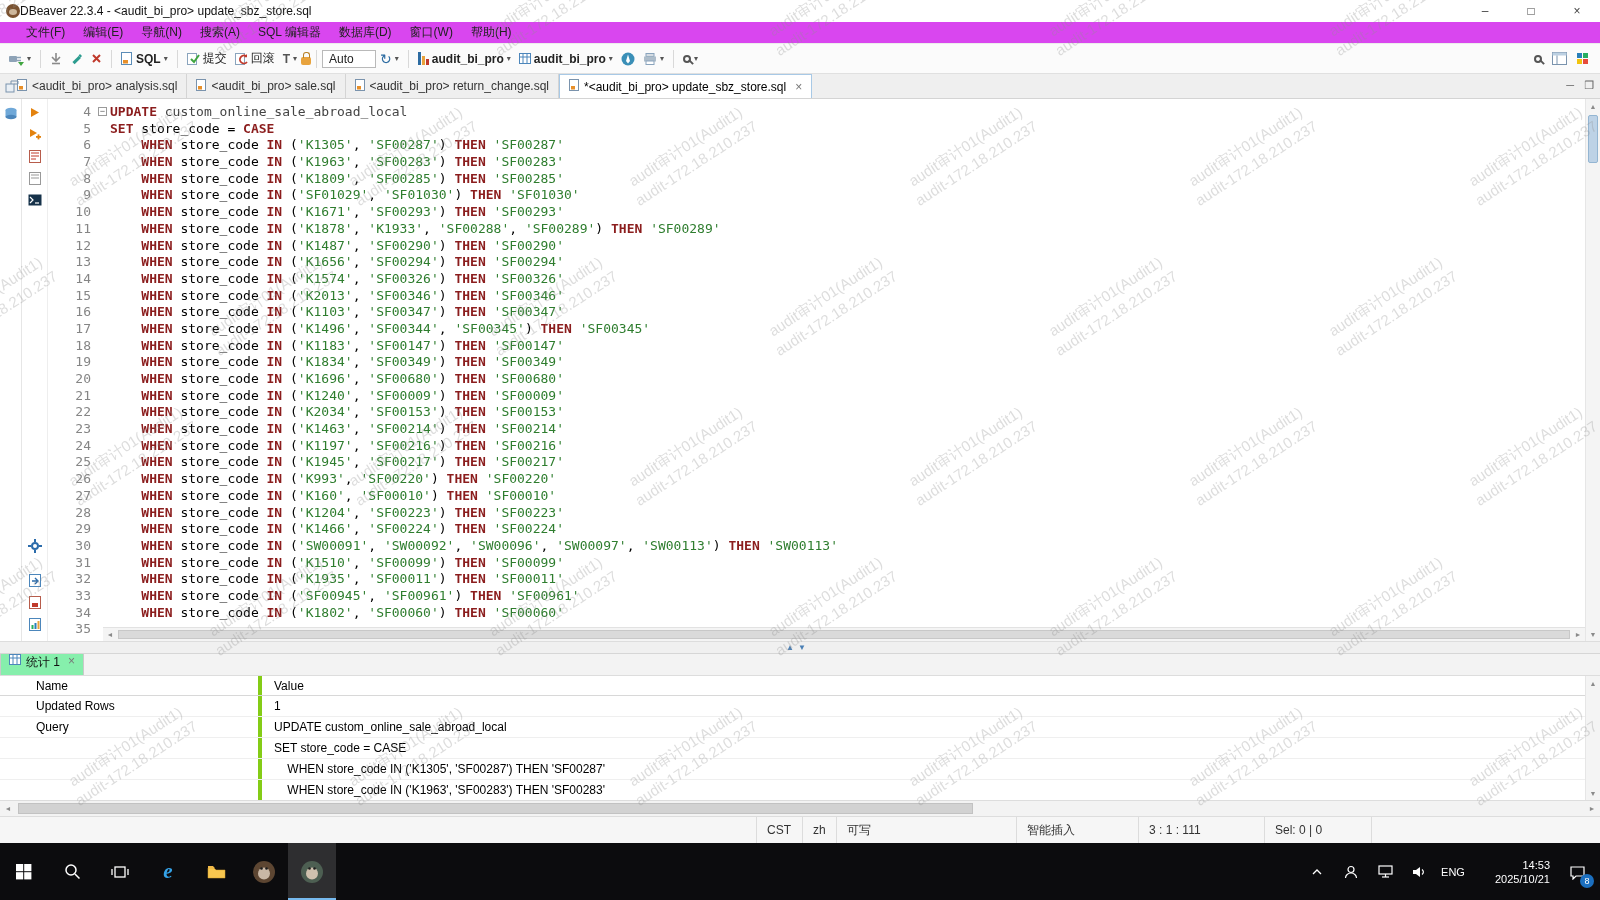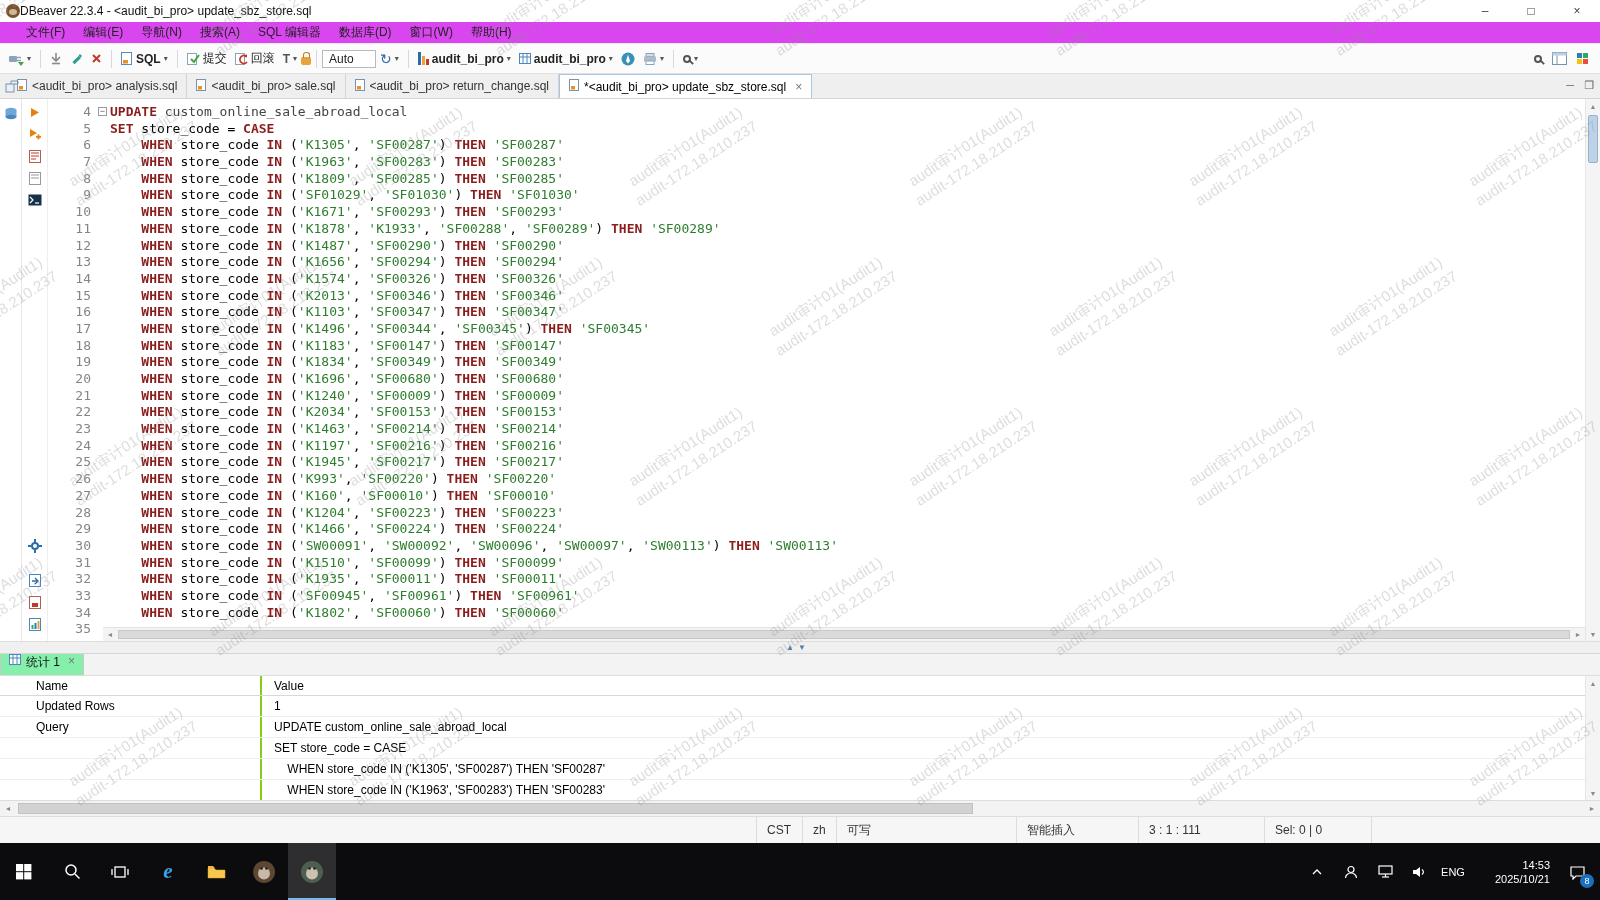--- a/index.html
+++ b/index.html
@@ -70,21 +70,21 @@
   
   .sash { height:13px; background:#f0f0f0; border-top:1px solid #ddd; border-bottom:1px solid #d6d6d6; position:relative; }
   .sash-arrows { position:absolute; left:786px; top:1px; display:flex; gap:4px; color:#4a7fb5; font-size:8px; line-height:9px; }
 
   
   .ptabbar { height:22px; background:#f3f3f3; border-bottom:1px solid #ddd; display:flex; align-items:flex-end; }
   .ptab { height:22px; background:#86efac; border:1px solid #c9c9c9; border-bottom:none; display:flex; align-items:flex-start; gap:5px; padding:0 8px; font-size:12px; color:#111; }
   .pclose { color:#777; font-size:12px; margin-left:3px; }
   .stats { height:124px; background:#fff; font-size:12px; overflow:hidden; position:relative; padding-right:15px; }
   .shead { display:flex; height:20px; align-items:center; border-bottom:1px solid #d8d8d8; color:#000; }
-  .scell.c1 { width:262px; padding-left:36px; border-right:2px solid #84cc16; height:100%; display:flex; align-items:center; overflow:hidden; }
+  .scell.c1 { width:262px; padding-left:36px; border-right:4px solid #84cc16; height:100%; display:flex; align-items:center; overflow:hidden; }
   .scell.c2 { flex:1; padding-left:12px; height:100%; display:flex; align-items:center; white-space:pre; overflow:hidden; }
   .srow { display:flex; height:21px; border-bottom:1px solid #efefef; color:#000; }
   .stats-vscroll { position:absolute; right:0; top:0; bottom:0; width:15px; background:#f4f4f4; border-left:1px solid #e6e6e6; }
   .stats-vscroll .arr { position:absolute; left:0; width:14px; height:14px; display:flex; align-items:center; justify-content:center; font-size:7px; color:#8a8a8a; }
 
   
   .bscroll { height:16px; background:#f3f3f3; border-top:1px solid #ddd; position:relative; }
   .bscroll .arr { position:absolute; top:0; width:16px; height:15px; display:flex; align-items:center; justify-content:center; font-size:7px; color:#8a8a8a; }
   .bthumb { position:absolute; left:18px; width:955px; top:2px; bottom:2px; background:#d2d2d2; border:1px solid #c2c2c2; }
 

